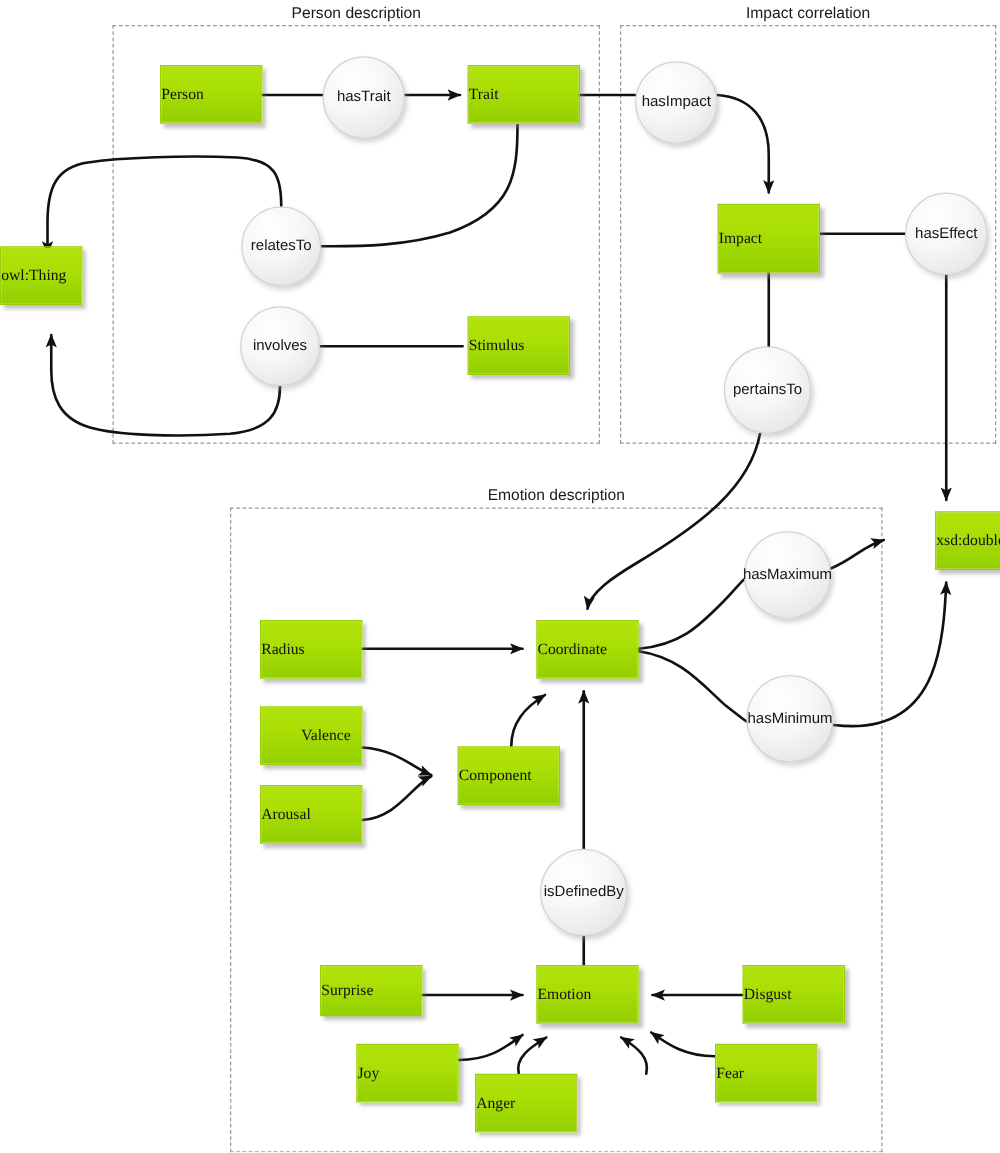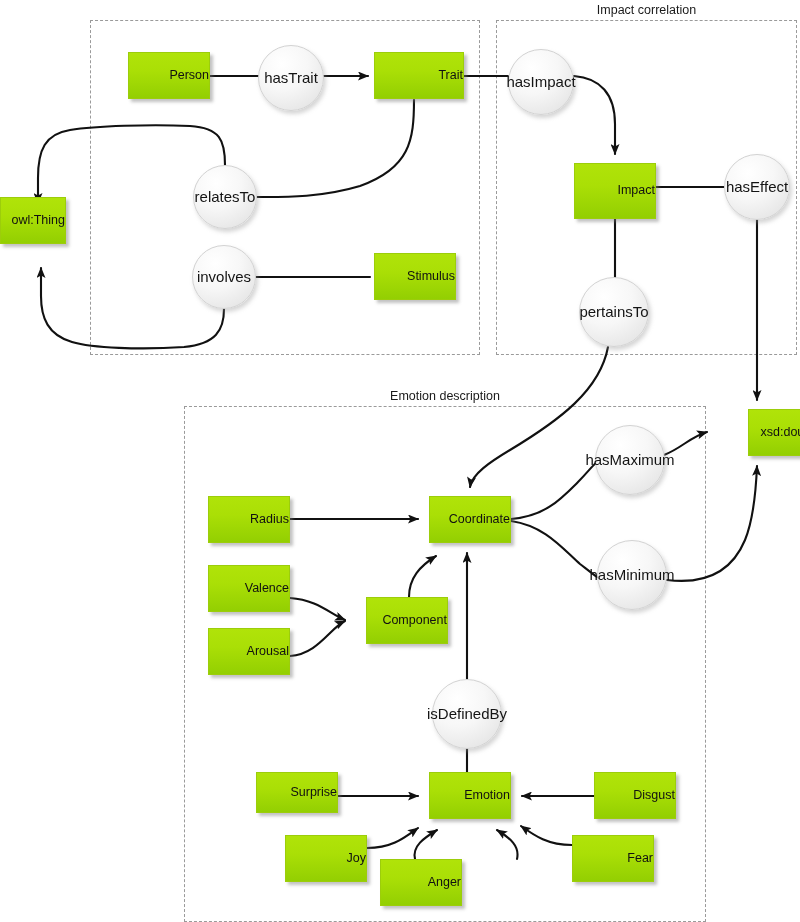--- a/index.html
+++ b/index.html
@@ -37,49 +37,51 @@
     text-align: center;
   }
   .node-box {
     position: absolute;
     box-sizing: border-box;
     background: linear-gradient(to bottom, #b0e309 0%, #aadf06 40%, #93cf02 100%);
     border: 1px solid #9ccd0b;
     box-shadow: 3px 3px 3px rgba(120,120,120,0.45);
     display: flex;
     align-items: center;
-    justify-content: flex-end;
+    justify-content: flex-start;
     color: #111111;
     font-size: 12.5px;
     text-align: center;
     line-height: 1.05;
+    font-family: Liberation Serif, serif;
   }
   .node-circle {
     position: absolute;
     box-sizing: border-box;
     border-radius: 50%;
     background: radial-gradient(circle at 36% 28%, #ffffff 0%, #f7f7f7 42%, #e9e9e9 75%, #dcdcdc 100%);
     border: 1px solid #d2d2d2;
     box-shadow: 2px 3px 4px rgba(150,150,150,0.40);
     display: flex;
     align-items: center;
     justify-content: center;
     color: #141414;
-    font-size: 15px;
+    font-size: 12px;
     text-align: center;
     line-height: 1.12;
     padding: 0 3px;
   }
 </style>
 </head>
 <body>
 
 <div id="canvas">
 
   <div class="group-box" style="left:90px; top:20px; width:390px; height:335px;"></div>
+  <div class="group-label" style="left:90px; top:3px; width:390px;">Person description</div>
 
   <div class="group-box" style="left:496px; top:20px; width:301px; height:335px;"></div>
   <div class="group-label" style="left:496px; top:3px; width:301px;">Impact correlation</div>
 
   <div class="group-box" style="left:184px; top:406px; width:522px; height:516px;"></div>
   <div class="group-label" style="left:184px; top:389px; width:522px;">Emotion description</div>
 
   <svg class="edges" viewBox="0 0 800 922">
     <defs>
       <marker id="ah" markerWidth="11" markerHeight="9" refX="10" refY="4.5" orient="auto" markerUnits="userSpaceOnUse">

